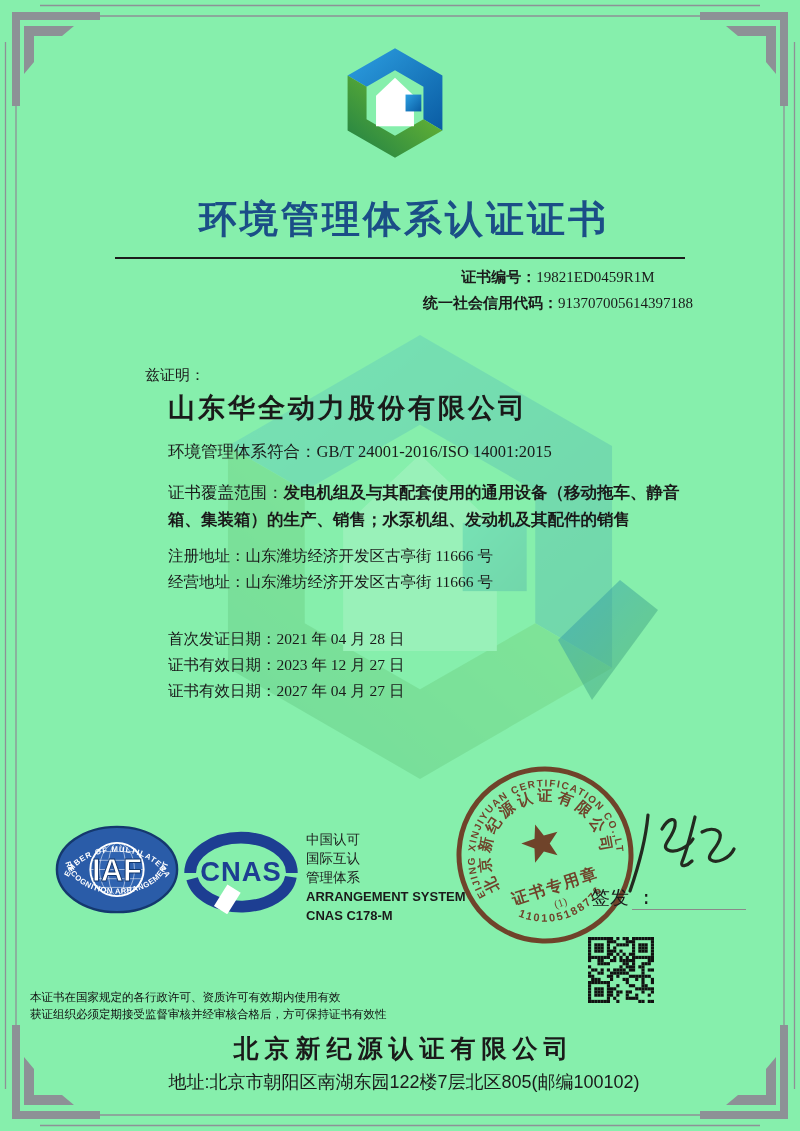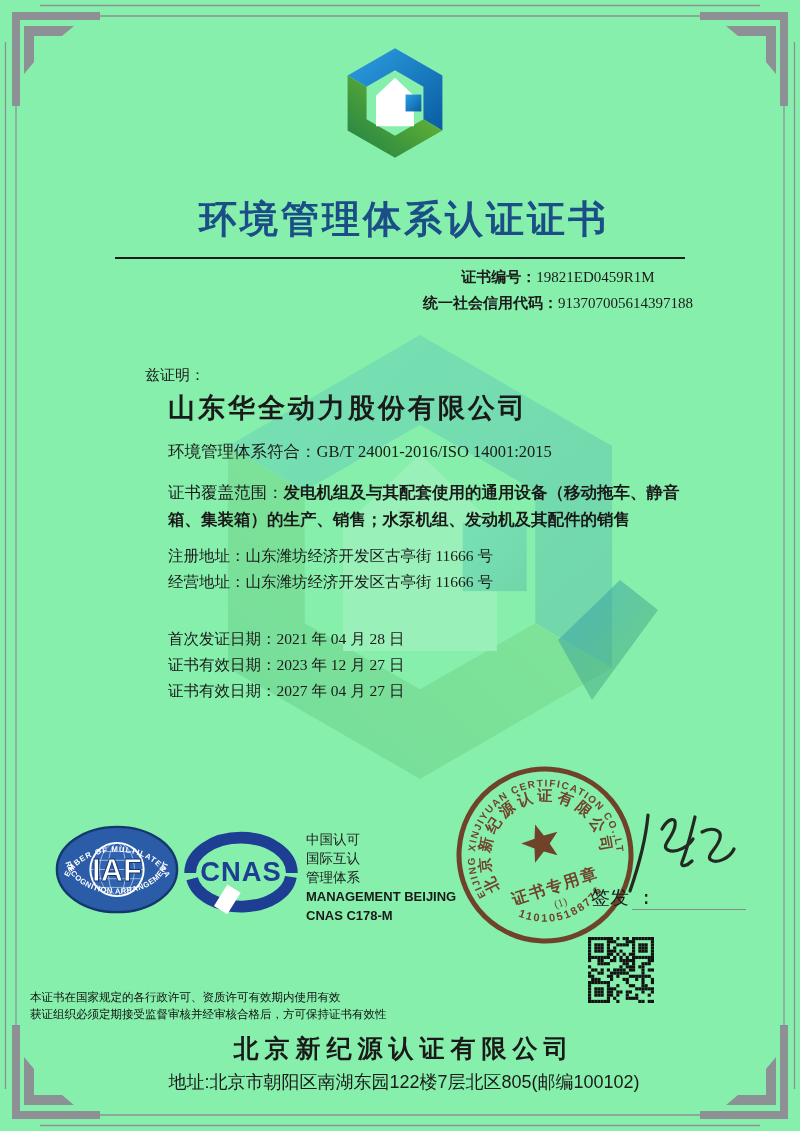--- a/index.html
+++ b/index.html
@@ -149,21 +149,21 @@
     <path d="M8,48 A52,36 0 0 1 112,48" fill="none" stroke="#1d3e92" stroke-width="12"></path>
     <path d="M10,54 A51,34 0 0 0 111,52" fill="none" stroke="#1d3e92" stroke-width="12"></path>
     <rect x="38" y="62" width="16" height="26" fill="#ffffff" transform="rotate(32 46 75)"></rect>
     <text x="60" y="56" text-anchor="middle" font-size="28" font-weight="bold" fill="#1d3e92" font-family="Liberation Sans,sans-serif" letter-spacing="1">CNAS</text>
   </svg>
 
   <div class="abs acc-text">
     <div>中国认可</div>
     <div>国际互认</div>
     <div>管理体系</div>
-    <div class="b">MANAGEMENT BEIJING</div>
+    <div class="b">ARRANGEMENT SYSTEM</div>
     <div class="b">CNAS C178-M</div>
   </div>
 
   <svg class="abs stamp" width="190" height="190" viewBox="0 0 190 190">
     <defs>
       <path id="stEn" d="M27,118 A71,71 0 1 1 163,118" fill="none"></path>
       <path id="stCn" d="M46,124 A56,56 0 1 1 144,124" fill="none"></path>
       <path id="stNum" d="M38,130 A67,67 0 0 0 152,130" fill="none"></path>
     </defs>
     <g transform="rotate(-18 95 95)" fill="#d03329">

